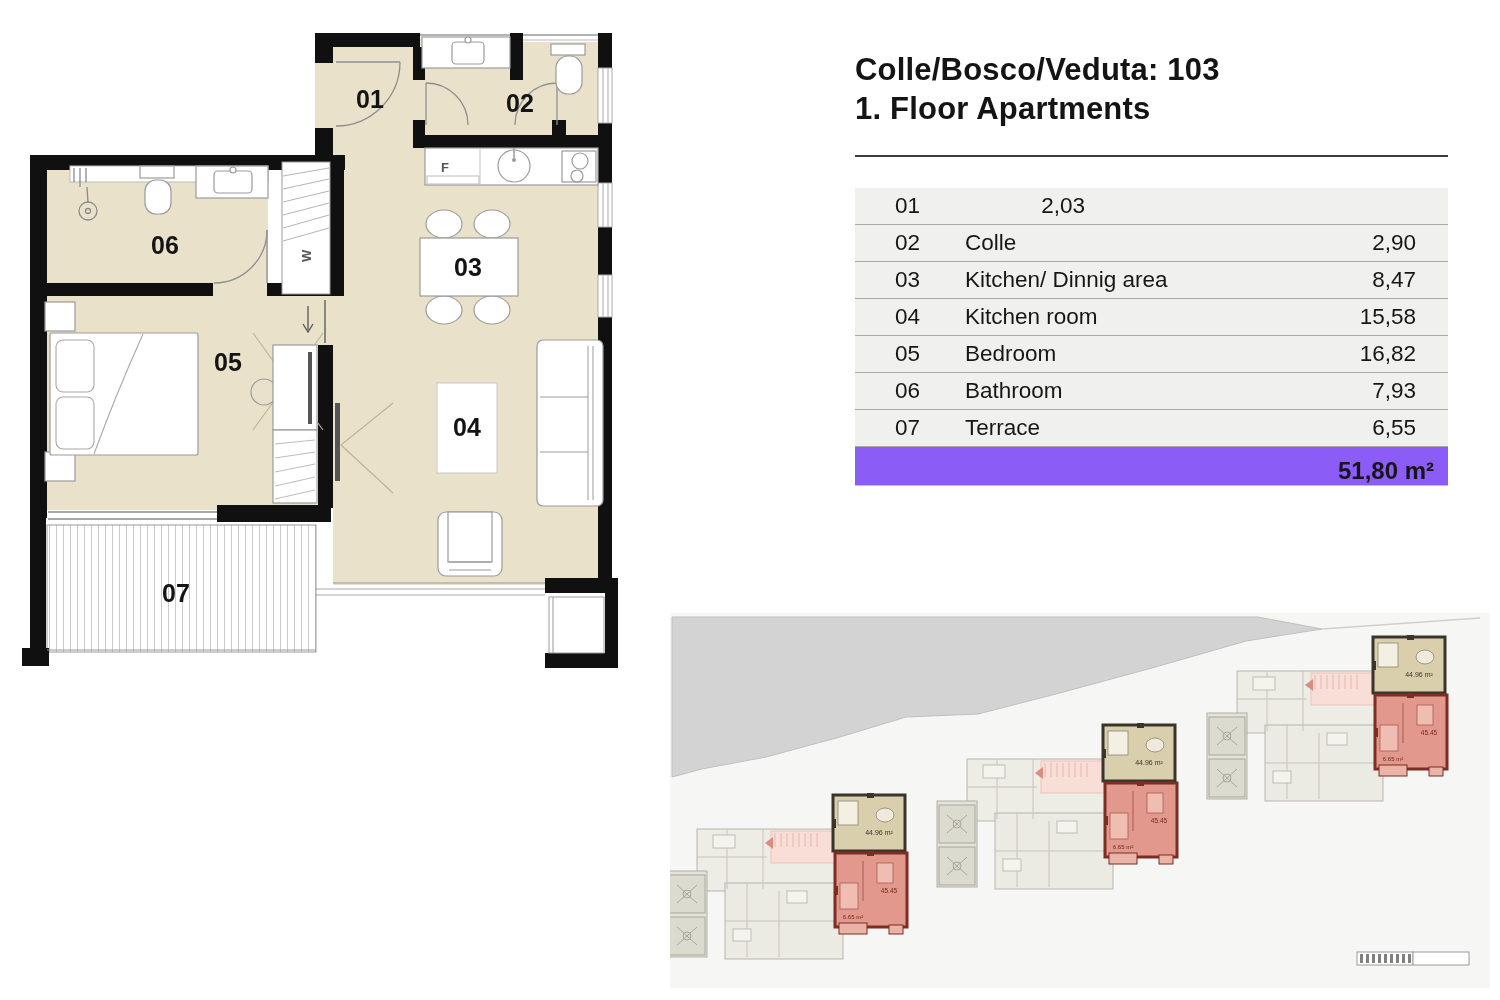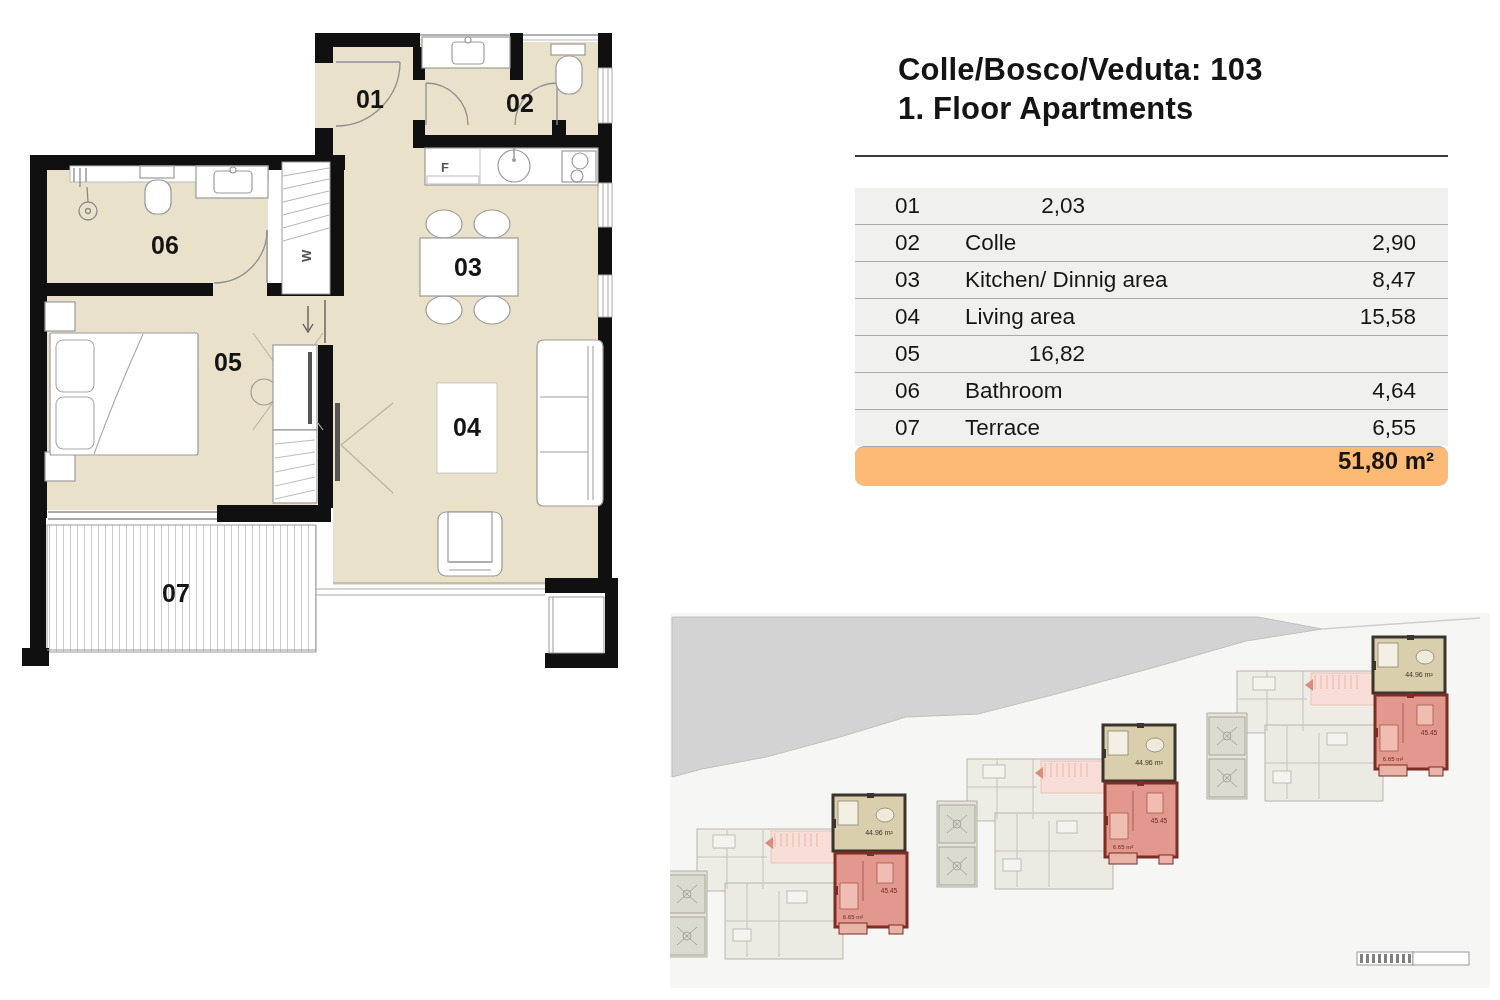--- a/index.html
+++ b/index.html
@@ -3,32 +3,32 @@
 <meta charset="utf-8">
 <style>
   html,body{margin:0;padding:0;background:#ffffff;}
   #screen{position:relative;width:1500px;height:1000px;background:#ffffff;overflow:hidden;
           font-family:"Liberation Sans",sans-serif;color:#161616;}
   
   #plan-svg{position:absolute;left:0;top:0;}
   .room-label{font:700 25px "Liberation Sans",sans-serif;fill:#141414;}
   .tiny-label{font:700 13px "Liberation Sans",sans-serif;fill:#555;}
   
-  #title-block{position:absolute;left:898px;top:50px;width:600px;
+  #title-block{position:absolute;left:855px;top:50px;width:600px;
                font:700 31px/1.26 "Liberation Sans",sans-serif;color:#141414;letter-spacing:.2px;}
   #title-rule{position:absolute;left:855px;top:155px;width:593px;height:2px;background:#3c3c3c;}
   #area-table{position:absolute;left:855px;top:188px;width:593px;font:22.5px "Liberation Sans",sans-serif;}
   .arow{display:flex;align-items:center;height:36px;background:#f0f0ee;border-top:1px solid #a9a9a9;}
   .arow:first-child{border-top:none;}
   .arow .num{width:70px;padding-left:40px;}
   .arow .nm{flex:1;}
   .arow .ar{width:120px;text-align:right;padding-right:32px;}
-  .trow{display:flex;justify-content:flex-end;align-items:flex-start;height:38px;background:#fdba74;
+  .trow{display:flex;justify-content:flex-end;align-items:flex-end;height:38px;background:#8b5cf6;
         border-top:1px solid #a9a9a9;border-bottom:1px solid #c2c2c2;
-        font:700 24px "Liberation Sans",sans-serif;border-radius:9px;}
+        font:700 24px "Liberation Sans",sans-serif;}
   .trow .tot{padding-right:14px;}
   
   #site-svg{position:absolute;left:670px;top:613px;}
 </style>
 </head>
 <body>
 <div id="screen">
 
 <svg id="plan-svg" width="660" height="690" viewBox="0 0 660 690">
   <defs>
@@ -254,31 +254,32 @@
     <span class="nm">Colle</span>
     <span class="ar">2,90</span>
   </div>
   <div class="arow">
     <span class="num">03</span>
     <span class="nm">Kitchen/ Dinnig area</span>
     <span class="ar">8,47</span>
   </div>
   <div class="arow">
     <span class="num">04</span>
-    <span class="nm">Living area</span>
+    <span class="nm">Kitchen room</span>
     <span class="ar">15,58</span>
   </div>
   <div class="arow">
     <span class="num">05</span>
+    <span class="nm">Bedroom</span>
     <span class="ar">16,82</span>
   </div>
   <div class="arow">
     <span class="num">06</span>
     <span class="nm">Bathroom</span>
-    <span class="ar">4,64</span>
+    <span class="ar">7,93</span>
   </div>
   <div class="arow">
     <span class="num">07</span>
     <span class="nm">Terrace</span>
     <span class="ar">6,55</span>
   </div>
   <div class="trow">
     <span class="tot">51,80 m²</span>
   </div>
 </div>

